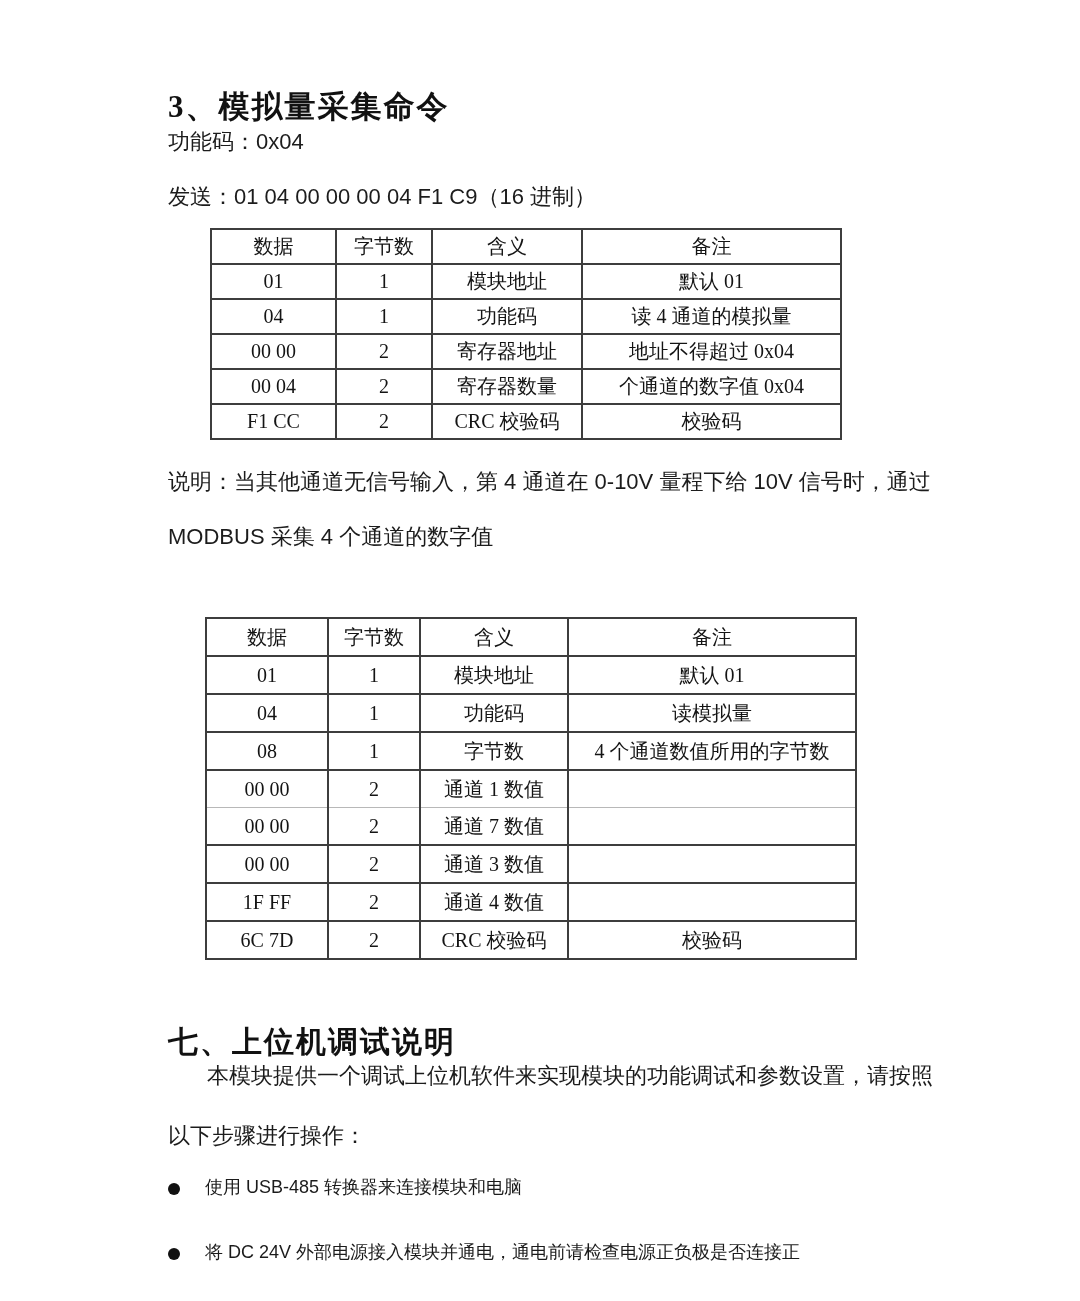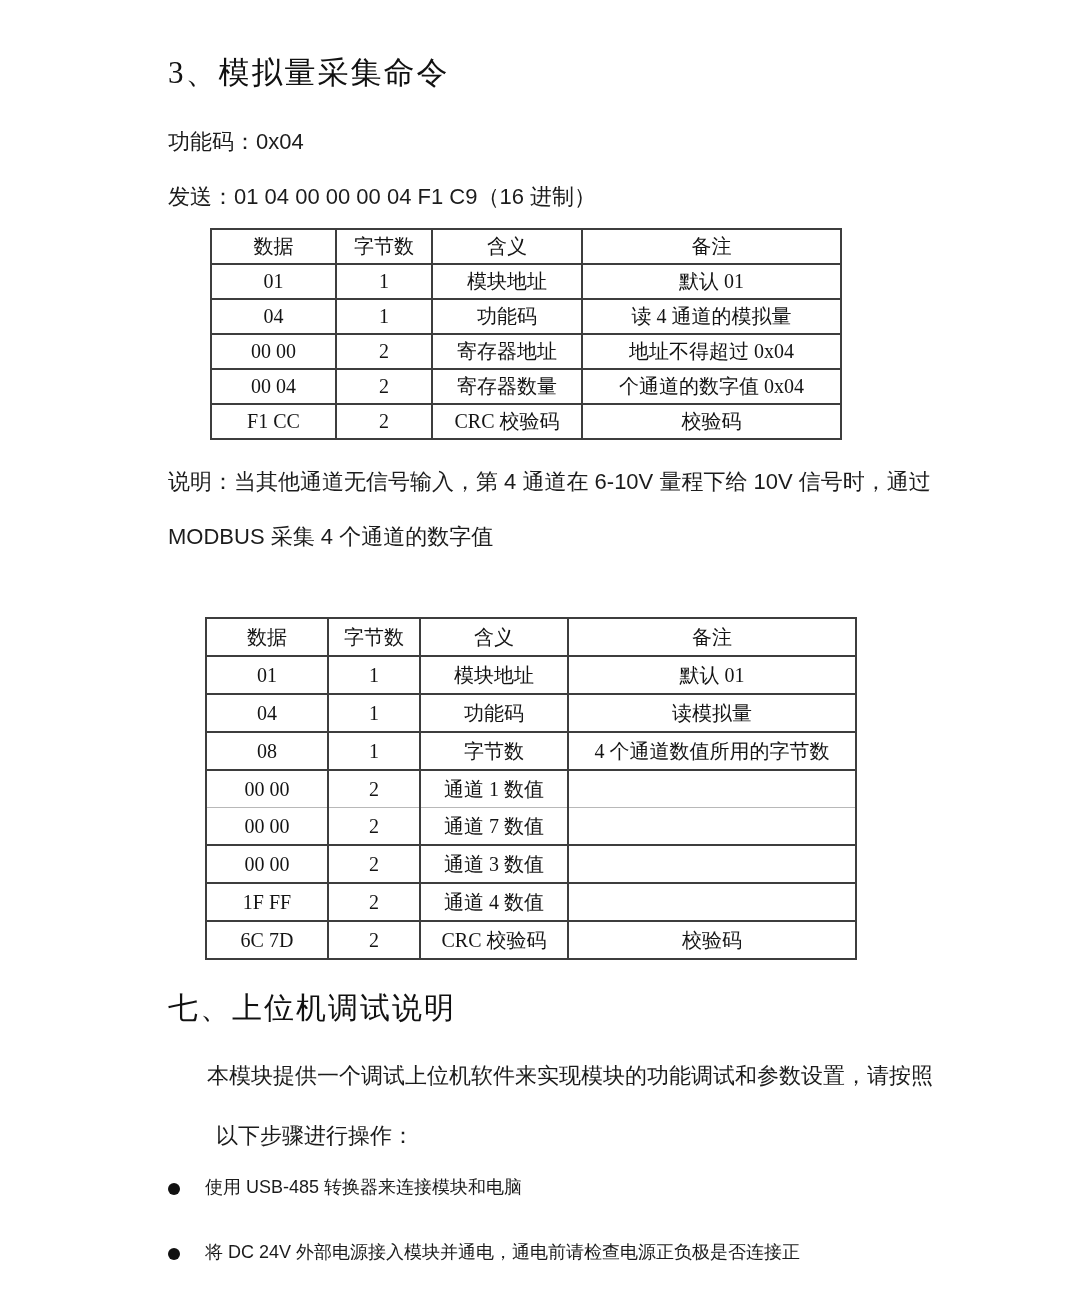--- a/index.html
+++ b/index.html
@@ -9,34 +9,35 @@
     margin:0 auto;
     background:#ffffff;
     color:#1b1b1b;
     font-family:"Liberation Sans","DejaVu Sans",sans-serif;
     overflow:hidden;
   }
   .abs { position:absolute; white-space:nowrap; }
 
   .h-kai {
     font-family:"Liberation Serif","DejaVu Serif",serif;
-    font-weight:400;
+    font-weight:700;
     letter-spacing:2px;
     color:#111;
+    margin-top:34px;
   }
   #h1   { left:168px; top:52px;  font-size:31px; }
   #h2   { left:168px; top:988px; font-size:30px; }
 
   .body-line { font-size:22px; color:#1c1c1c; }
   #fc-line   { left:168px; top:127px; }
   #send-line { left:168px; top:182px; }
   #note1     { left:168px; top:467px; }
   #note2     { left:168px; top:522px;text-align:center; }
   #para1     { left:207px; top:1061px; }
-  #para2     { left:168px; top:1121px;margin-left:48px; }
+  #para2     { left:168px; top:1121px; }
 
   table {
     position:absolute;
     border-collapse:collapse;
     table-layout:fixed;
     font-family:"Liberation Serif","DejaVu Serif",serif;
     font-size:20px;
     color:#141414;
     text-align:center;
   }
@@ -119,21 +120,21 @@
       </tr>
       <tr>
         <td>F1 CC</td>
         <td>2</td>
         <td>CRC 校验码</td>
         <td>校验码</td>
       </tr>
     </tbody>
   </table>
 
-  <div id="note1" class="abs body-line">说明：当其他通道无信号输入，第 4 通道在 6-10V 量程下给 10V 信号时，通过</div>
+  <div id="note1" class="abs body-line">说明：当其他通道无信号输入，第 4 通道在 0-10V 量程下给 10V 信号时，通过</div>
   <div id="note2" class="abs body-line">MODBUS 采集 4 个通道的数字值</div>
 
   <table id="table2">
     <colgroup>
       <col style="width:122px">
         <col style="width:92px">
         <col style="width:148px">
         <col style="width:288px">
     </colgroup>
     <thead>

